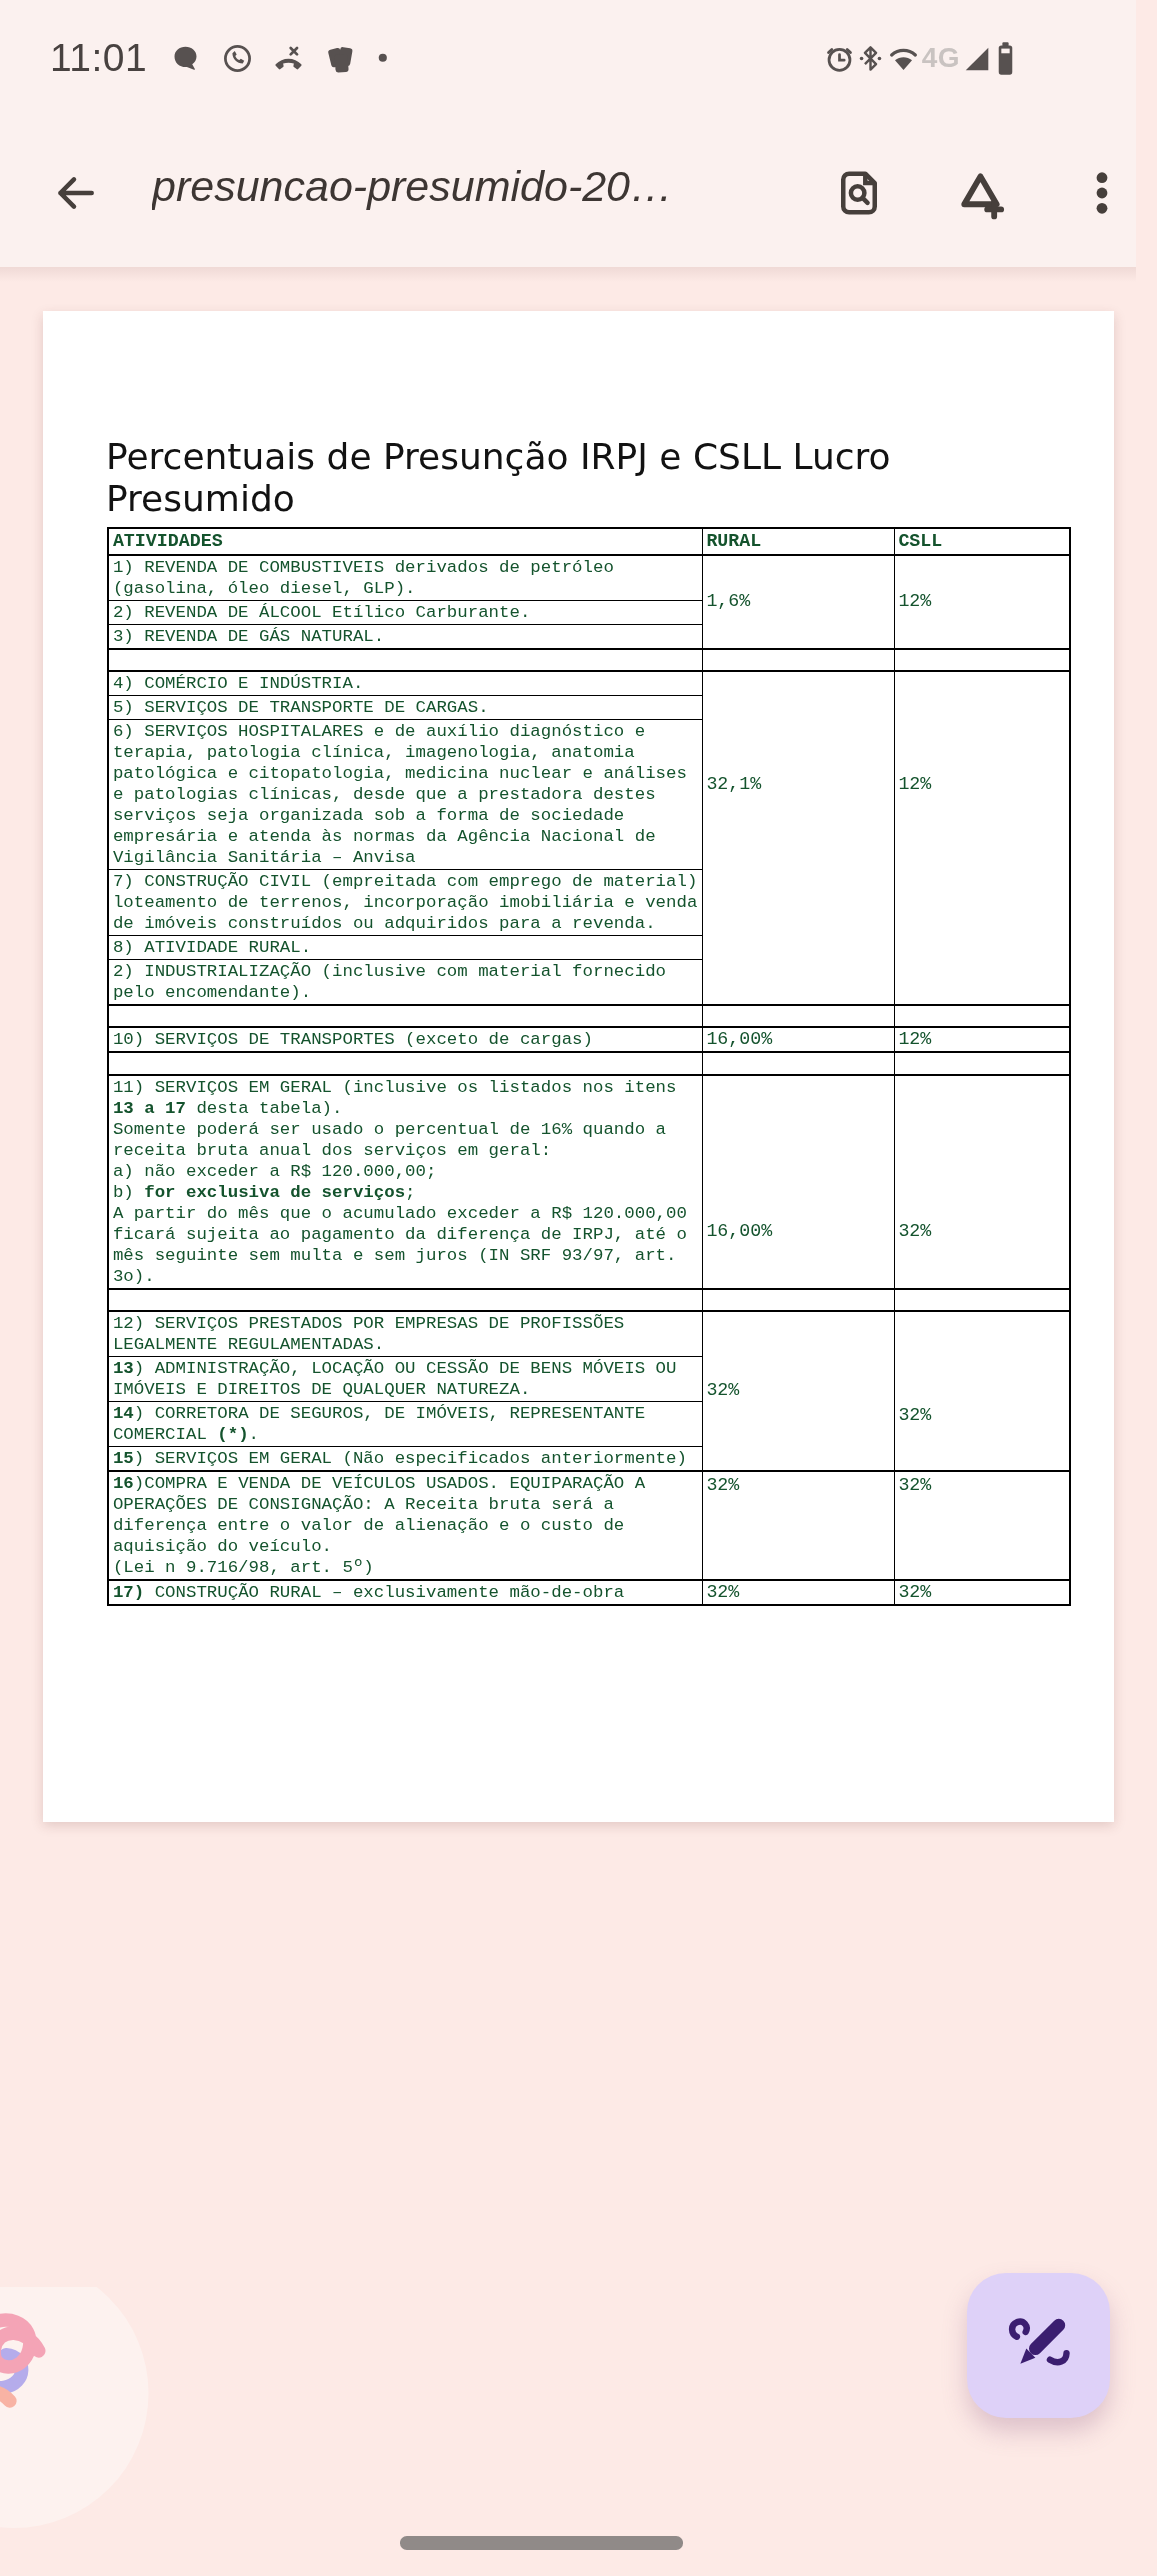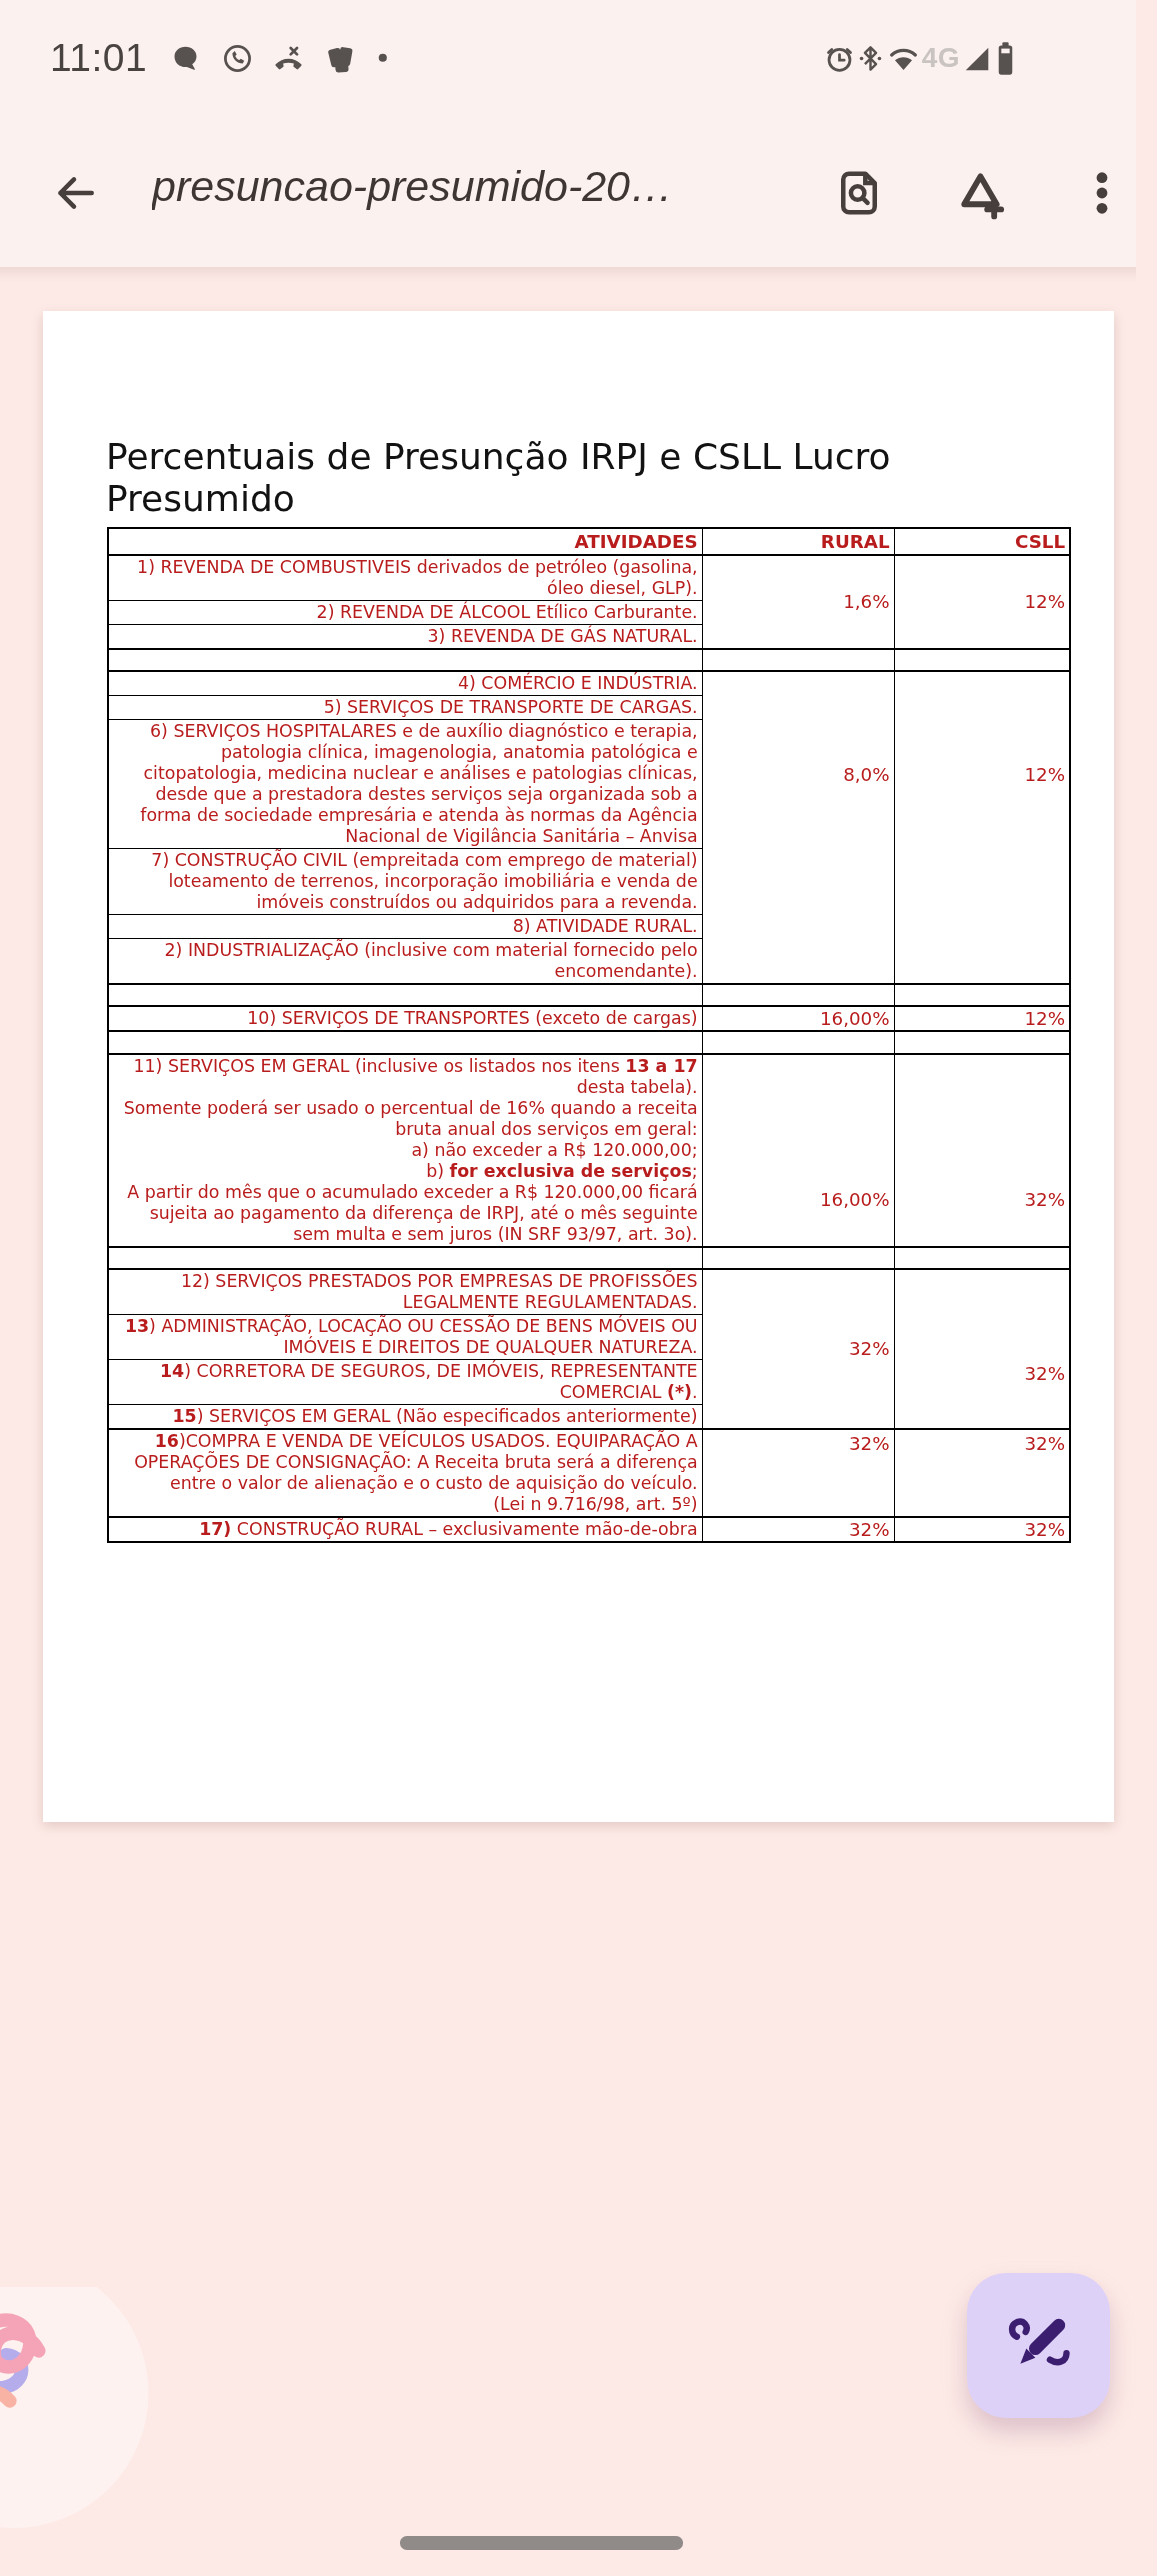--- a/index.html
+++ b/index.html
@@ -65,24 +65,25 @@
     font-size:36px;line-height:42px;color:#121212;
   }
   table.doc-table{
     margin:6.8px 0 0 64px;
     border-collapse:collapse;table-layout:fixed;width:962px;
     border:2.9px solid #000;
     font-family:"DejaVu Sans",sans-serif;
   }
   .doc-table th,.doc-table td{
     border:1.9px solid #000;
-    text-align:right;vertical-align:middle;
+    text-align:left;vertical-align:middle;
     font-size:17.4px;line-height:21px;
-    padding:1px 3.9px;color:#b91c1c;
+    padding:1px 3.9px;color:#14532d;
     overflow:hidden;
+    font-family:Liberation Mono, monospace;
   }
   .doc-table th{font-size:18.3px;font-weight:bold;height:23px;border-bottom-width:2.9px;}
   .doc-table tr.spacer td{height:18.3px;}
   .doc-table tr.g-start td{border-top-width:2.9px;}
   .doc-table tr.g-end td{border-bottom-width:2.9px;}
   .doc-table td.val{font-size:18.3px;}
   .doc-table td.vtop{vertical-align:top;padding-top:2.9px;}
   .doc-table td.bias-up{padding-bottom:108px;}
   .doc-table td.bias-down{padding-top:100px;}
   .doc-table td.bias-down-sm{padding-top:50px;}
@@ -205,21 +206,21 @@
         <tr class="g-end">
           <td class="act"><span>3) REVENDA DE GÁS NATURAL.</span></td>
         </tr>
         <tr class="spacer g-start g-end">
           <td></td>
           <td></td>
           <td></td>
         </tr>
         <tr class="g-start">
           <td class="act"><span>4) COMÉRCIO E INDÚSTRIA.</span></td>
-          <td rowspan="6" class="val bias-up">8,0%</td>
+          <td rowspan="6" class="val bias-up">32,1%</td>
           <td rowspan="6" class="val bias-up">12%</td>
         </tr>
         <tr>
           <td class="act"><span>5) SERVIÇOS DE TRANSPORTE DE CARGAS.</span></td>
         </tr>
         <tr>
           <td class="act"><span>6) SERVIÇOS HOSPITALARES e de auxílio diagnóstico e terapia, patologia clínica, imagenologia, anatomia patológica e citopatologia, medicina nuclear e análises e patologias clínicas, desde que a prestadora destes serviços seja organizada sob a forma de sociedade empresária e atenda às normas da Agência Nacional de Vigilância Sanitária – Anvisa</span></td>
         </tr>
         <tr>
           <td class="act"><span>7) CONSTRUÇÃO CIVIL (empreitada com emprego de material) loteamento de terrenos, incorporação imobiliária e venda de imóveis construídos ou adquiridos para a revenda.</span></td>

